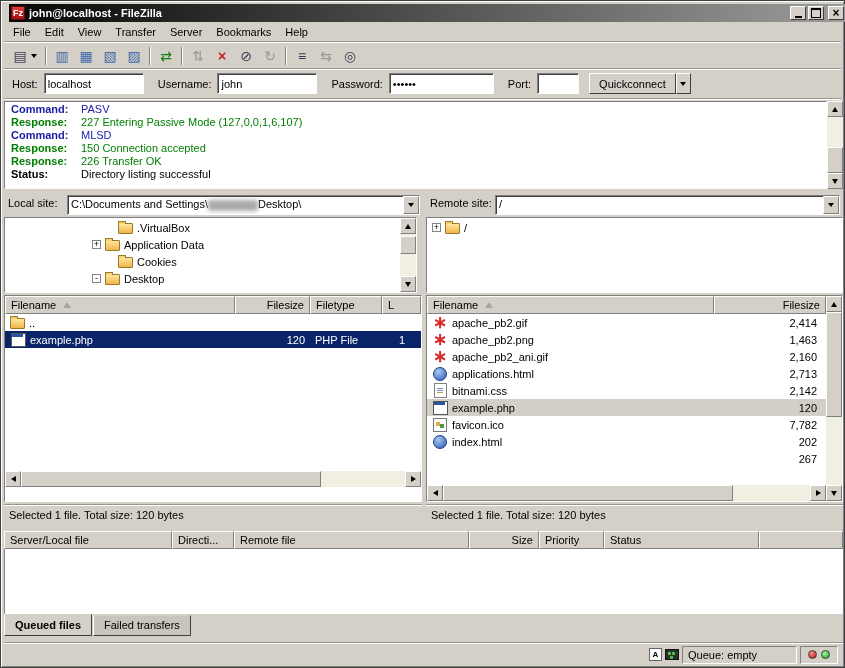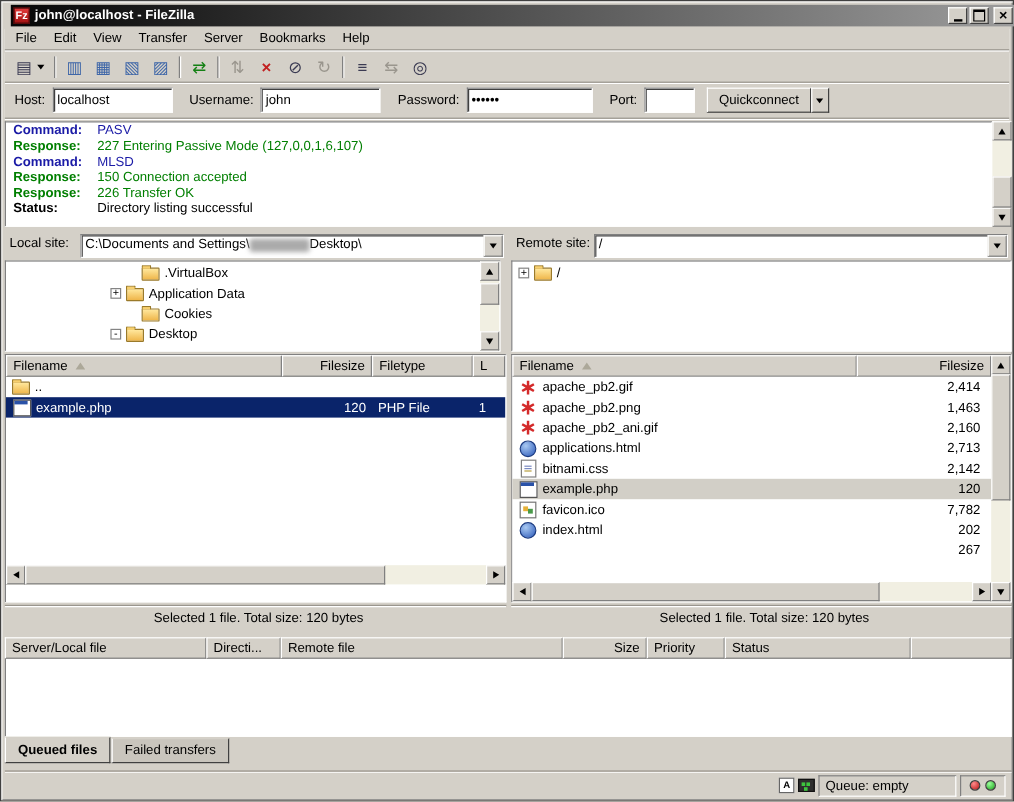--- a/index.html
+++ b/index.html
@@ -117,21 +117,21 @@
   .fi-doc::before { content:""; width:11px; height:13px; background:#fff; border:1px solid #808080; }
   .fi-doc::after { content:""; position:absolute; left:5px; top:5px; width:6px; height:1px; background:#7a8ac0; box-shadow:0 2px 0 #7a8ac0, 0 4px 0 #b8a040; }
   .fi-win { position:relative; }
   .fi-win::before { content:""; width:13px; height:12px; background:#fff; border:1px solid #555; }
   .fi-win::after { content:""; position:absolute; left:2px; top:2px; width:11px; height:3px; background:#2a52a8; }
   .fi-ico { position:relative; }
   .fi-ico::before { content:""; width:12px; height:12px; background:#fff; border:1px solid #777; }
   .fi-ico::after { content:""; position:absolute; left:4px; top:5px; width:4px; height:4px; background:#e6b13a; box-shadow:4px 2px 0 #4a9a4a; }
 
   
-  .pane-status { position:absolute; top:503px; height:20px; padding:4px 0 0 5px; border-top:1px solid #9a968e; box-shadow:inset 0 1px 0 #fff;text-align:center; }
+  .pane-status { position:absolute; top:503px; height:20px; padding:4px 0 0 5px; border-top:1px solid #9a968e; box-shadow:inset 0 1px 0 #fff; }
 
   
   .queuepanel { position:absolute; left:3px; top:530px; width:839px; height:84px; }
   .queue-body { background:#fff; height:65px; border:1px solid; border-color:#808080 #fff #fff #808080; border-top:none; }
 
   
   .tabsrow { position:absolute; left:3px; top:614px; height:22px; display:flex; align-items:flex-start; }
   .tab { padding:3px 10px 4px 10px; background:#d4d0c8; border:1px solid; border-color:#d4d0c8 #404040 #404040 #ffffff; margin-right:1px; }
   .tab.active { font-weight:bold; border-top-color:#d4d0c8; position:relative; top:-1px; padding-top:4px; background:#d4d0c8; }
   .tab.inactive { background:#c9c5bd; }
@@ -293,21 +293,21 @@
 
   <div class="listpanel sunken" style="left:3px; top:294px; width:418px; height:207px">
     <div class="lheader">
       <div class="hcell" style="width:230px">
           <span>Filename</span>
           <span class="sort-asc"></span>
         </div>
       <div class="hcell right" style="width:75px">
           <span>Filesize</span>
         </div>
-      <div class="hcell" style="width:84px">
+      <div class="hcell" style="width:72px">
           <span>Filetype</span>
         </div>
       <div class="hcell" style="flex:1">
           <span>L</span>
         </div>
     </div>
     <div class="lrows" style="height:157px">
       <div class="lrow">
         <div class="cell" style="width:230px">
             <span class="icon-folder"></span>

